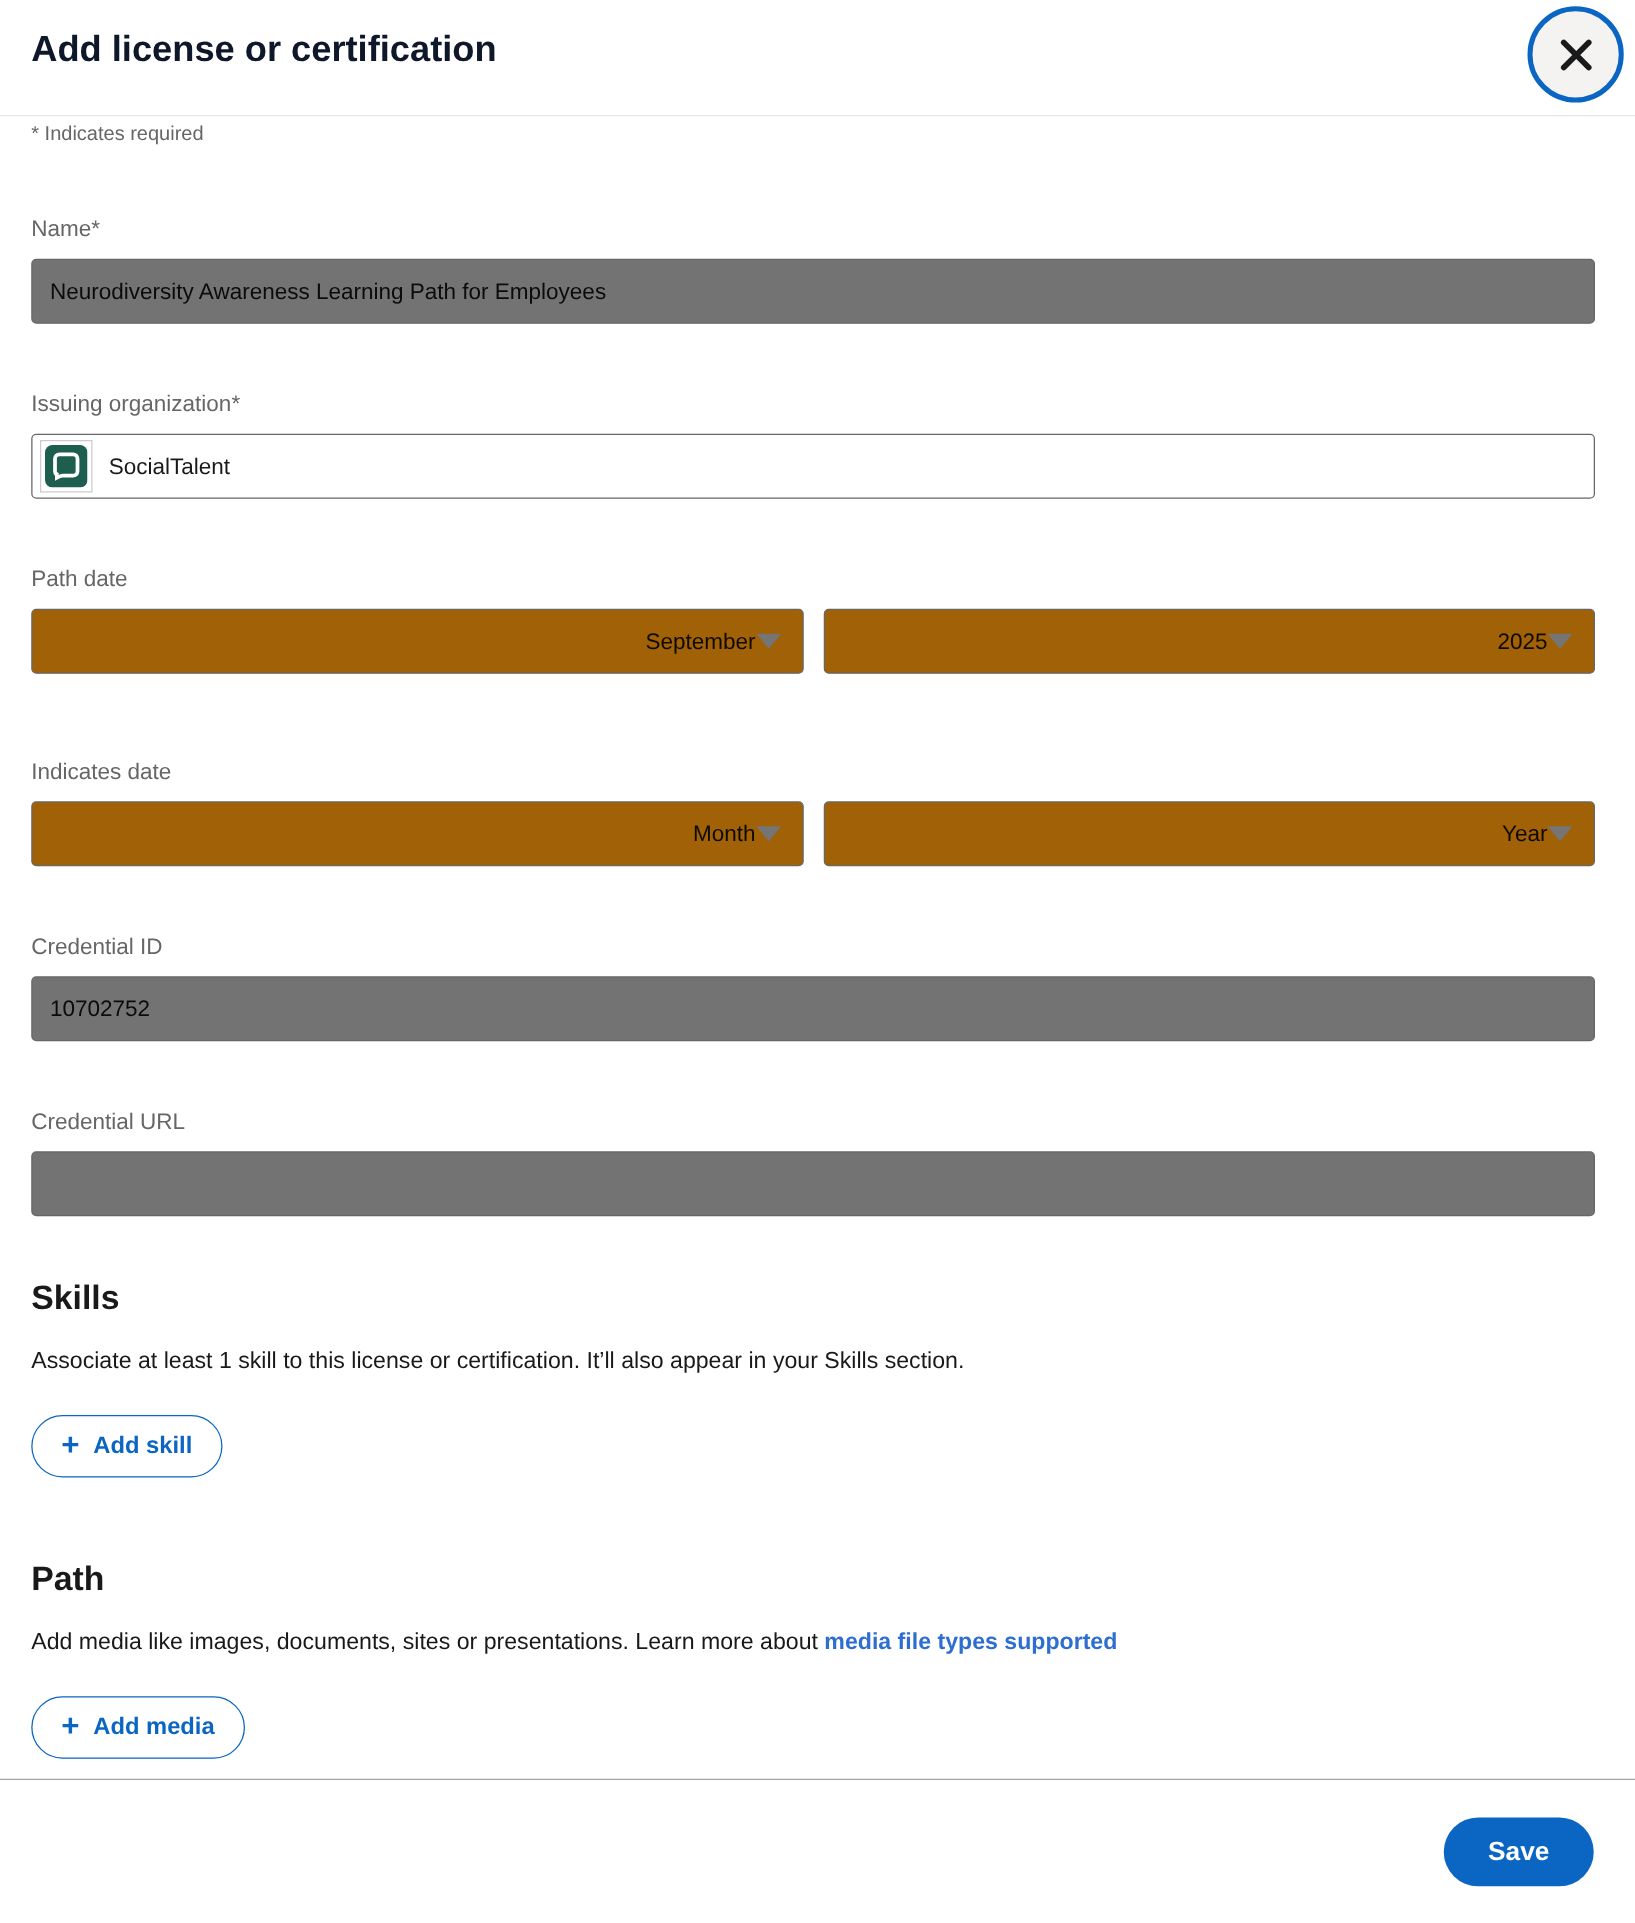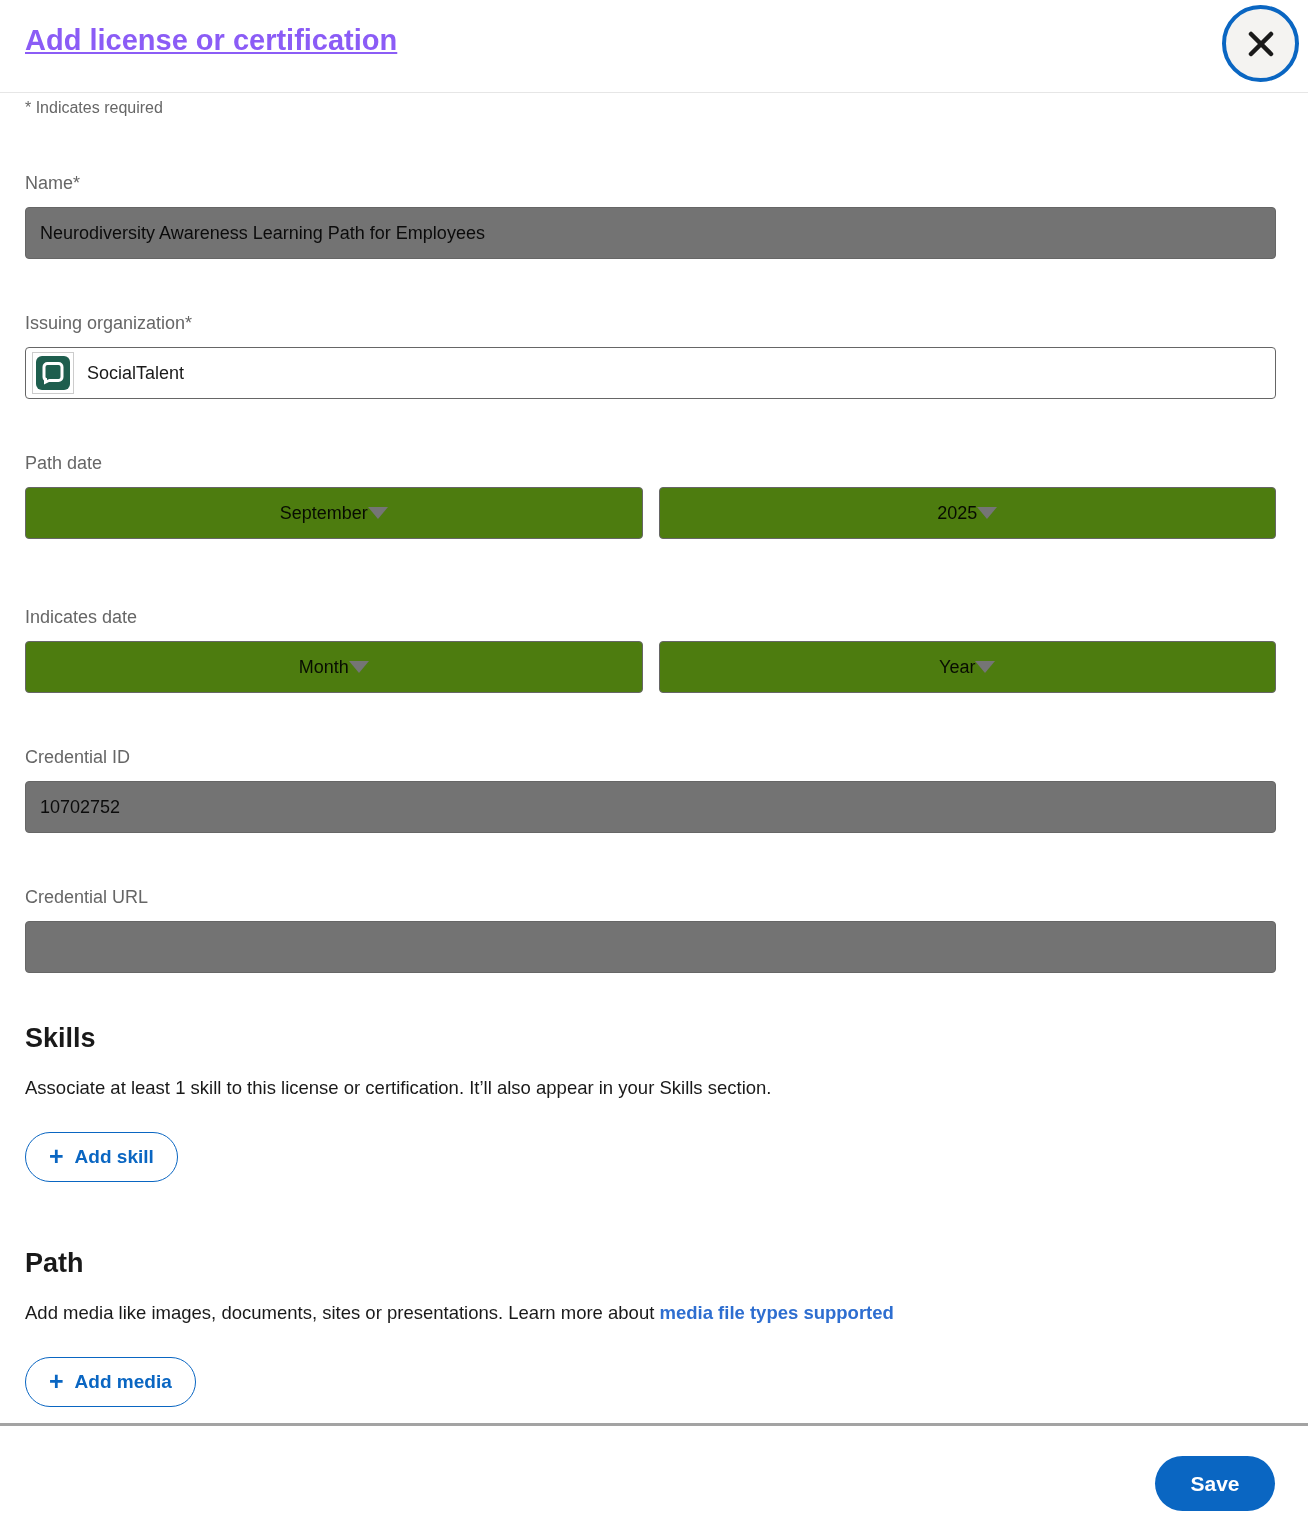--- a/index.html
+++ b/index.html
@@ -13,21 +13,21 @@
   .modal { width: 1308px; height: 1538px; background:#fff; position: relative; }
 
   
   .modal-header {
     position: relative;
     height: 93px;
     border-bottom: 1px solid #e6e6e6;
     padding: 22px 0 0 25px;
   }
   .modal-title {
-    font-size: 29px; font-weight: 700; color: #8b5cf6; line-height: 36px; text-decoration: underline;
+    font-size: 29px; font-weight: 700; color: #0f172a; line-height: 36px;
   }
   .close-btn {
     position: absolute; top: 5px; right: 9px;
     width: 77px; height: 77px; border-radius: 50%;
     border: 4px solid #0a66c2; background: #f4f3f1;
     display: flex; align-items: center; justify-content: center;
     cursor: pointer;
   }
 
   
@@ -58,23 +58,23 @@
     width: 42px; height: 42px; border: 1px solid #ccc;
     display: flex; align-items: center; justify-content: center;
     background: #fff; flex: 0 0 auto;
   }
   .org-text { font-size: 18px; color: rgba(0,0,0,0.9); }
 
   .row { display: flex; gap: 16px; }
   .select {
     flex: 1; height: 52px;
     border: 1px solid #666; border-radius: 4px;
-    display: flex; align-items: center; justify-content: center;
+    display: flex; align-items: center; justify-content: flex-end;
     padding: 0 17px; font-size: 18px; color: rgba(0,0,0,0.9);
-    background: #4d7c0f; cursor: pointer;
+    background: #a16207; cursor: pointer;
   }
   .caret {
     width: 0; height: 0;
     border-left: 10px solid transparent;
     border-right: 10px solid transparent;
     border-top: 12px solid #757575;
     flex: 0 0 auto;
   }
 
   .section-heading {
@@ -95,21 +95,21 @@
     background: #fff; border: 1.5px solid #0a66c2; border-radius: 25px;
     color: #0a66c2; font-size: 19px; font-weight: 700;
     font-family: "Liberation Sans", "DejaVu Sans", sans-serif;
     cursor: pointer;
   }
   .pill-btn .plus { font-size: 25px; font-weight: 600; line-height: 1; margin-top: -2px; }
 
   
   .modal-footer {
     margin-top: 16px;
-    border-top: 3px solid #a3a3a3;
+    border-top: 1px solid #a3a3a3;
     padding: 30px 33px 0 0;
     display: flex; justify-content: flex-end;
   }
   .save-btn {
     height: 55px; min-width: 120px; padding: 0 27px;
     background: #0a66c2; border: none; border-radius: 28px;
     color: #fff; font-size: 21px; font-weight: 700;
     font-family: "Liberation Sans", "DejaVu Sans", sans-serif;
     cursor: pointer;
   }

